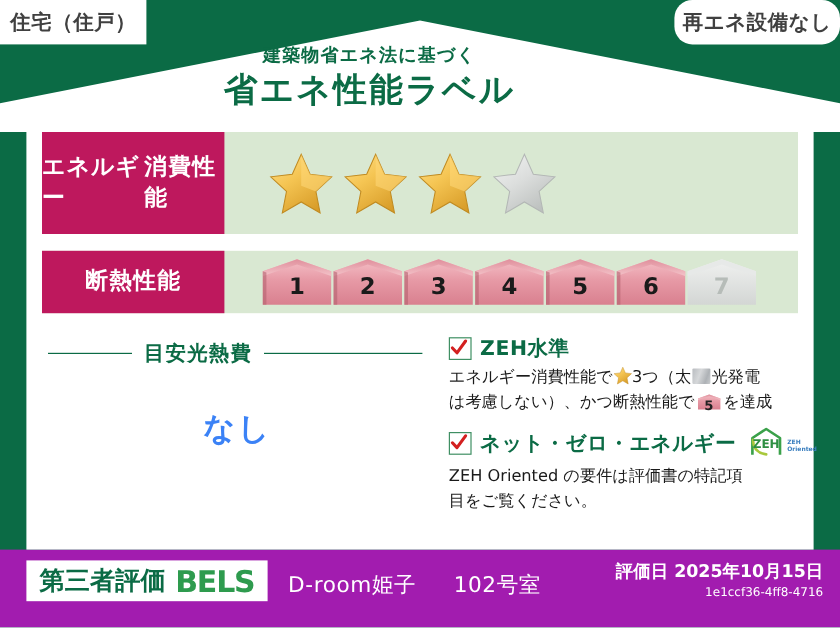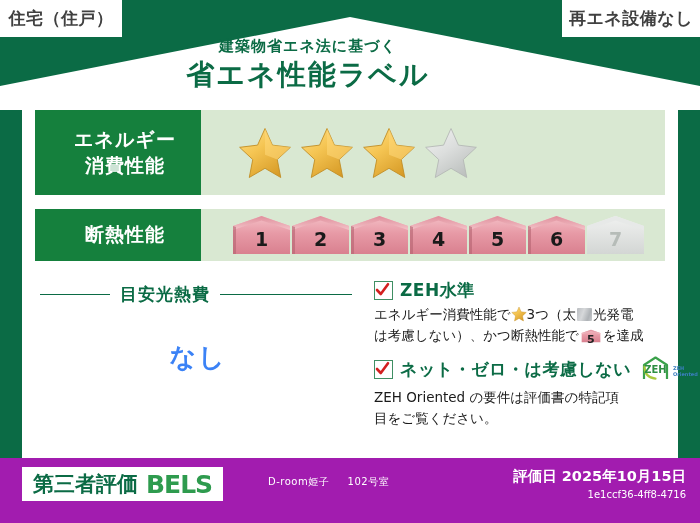--- a/index.html
+++ b/index.html
@@ -32,20 +32,21 @@
   }
   #badge-left {
     left: 0;
     width: 122px;
     height: 37px;
   }
   #badge-right {
     right: 0;
     width: 138px;
     height: 37px;
+    border-radius: 15px;
   }
 
   
   #roof {
     position: absolute;
     left: 0;
     top: 0;
     width: 700px;
     height: 110px;
   }
@@ -90,32 +91,31 @@
     left: 13px;
     width: 630px;
     display: flex;
     align-items: stretch;
     background: #d9e8d2;
   }
   #row-energy { top: 13px; height: 85px; }
   #row-insul  { top: 112px; height: 52px; }
 
   .perf-label {
-    background: #15803d;
+    background: #be185d;
     color: #ffffff;
     font-weight: bold;
     font-size: 19px;
     letter-spacing: 1px;
     display: flex;
-    flex-direction: column;
+    flex-direction: row;
     align-items: center;
     justify-content: center;
     line-height: 1.35;
     flex: 0 0 152px;
-    padding-left: 14px;
   }
   #row-insul .perf-label { font-size: 19px; }
 
   .perf-body {
     flex: 1 1 auto;
     display: flex;
     align-items: center;
     padding-left: 36px;
   }
   #row-insul .perf-body { padding-left: 30px; }
@@ -299,24 +299,23 @@
     font-weight: bold;
     font-style: normal;
     letter-spacing: -1px;
     line-height: 1;
   }
   #property {
     position: absolute;
     left: 240px;
     top: 17px;
     color: #ffffff;
-    font-size: 10px;
+    font-size: 18px;
     letter-spacing: 0.5px;
     white-space: nowrap;
-    margin-left: 28px;
   }
   #eval-date {
     position: absolute;
     right: 14px;
     top: 9px;
     color: #ffffff;
     font-size: 14.5px;
     font-weight: bold;
     white-space: nowrap;
     text-align: right;
@@ -508,21 +507,21 @@
                 <polygon points="2,12 30.5,2 59,12 59,16 30.5,6.5 2,16" fill="url(#pinkroof)"></polygon>
               </svg><span class="n">5</span></span><span>を達成</span>
         </div>
 
         <div class="criteria-head">
           <span class="checkbox">
             <svg width="17" height="17" viewBox="0 0 17 17" style="position:absolute;left:-1.5px;top:-1.5px">
               <polyline points="3,9 6.8,13 14,3.2" fill="none" stroke="#d32020" stroke-width="2.6" stroke-linecap="round" stroke-linejoin="round"></polyline>
             </svg>
           </span>
-          <span class="criteria-title">ネット・ゼロ・は考慮しない</span>
+          <span class="criteria-title">ネット・ゼロ・エネルギー</span>
           <span id="zeh-logo">
             <svg width="62" height="26" viewBox="0 0 62 26">
               <path d="M4,24 L4,10 L15.5,2.5 L27,10 L27,24" fill="none" stroke="#3aa14a" stroke-width="2.2" stroke-linejoin="round"></path>
               <path d="M4.5,11.5 C4.5,19 9,23 15.5,23.6" fill="none" stroke="#a8c83c" stroke-width="2.2" stroke-linecap="round"></path>
               <text x="15.5" y="18" font-family="'DejaVu Sans','Liberation Sans',sans-serif" font-size="10" font-weight="bold" fill="#2f8f43" text-anchor="middle">ZEH</text>
               <text x="33" y="15" font-family="'DejaVu Sans','Liberation Sans',sans-serif" font-size="5" font-weight="bold" fill="#3b7fbf">ZEH</text>
               <text x="33" y="21" font-family="'DejaVu Sans','Liberation Sans',sans-serif" font-size="5" font-weight="bold" fill="#3b7fbf">Oriented</text>
             </svg>
           </span>
         </div>

